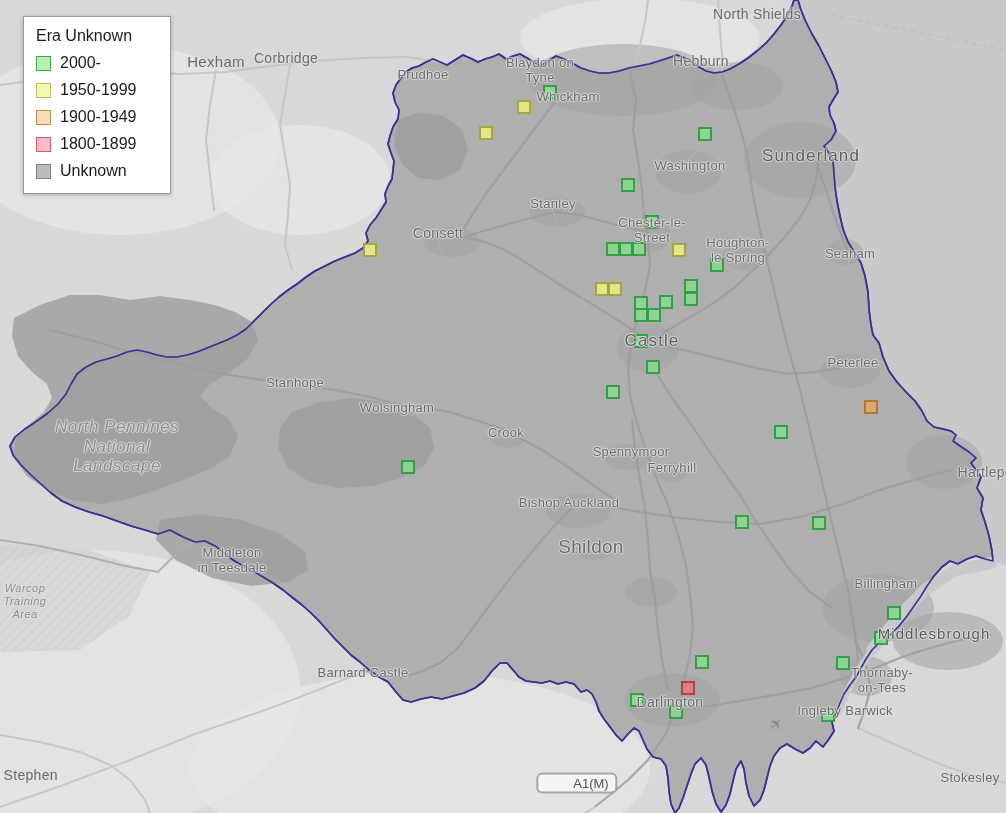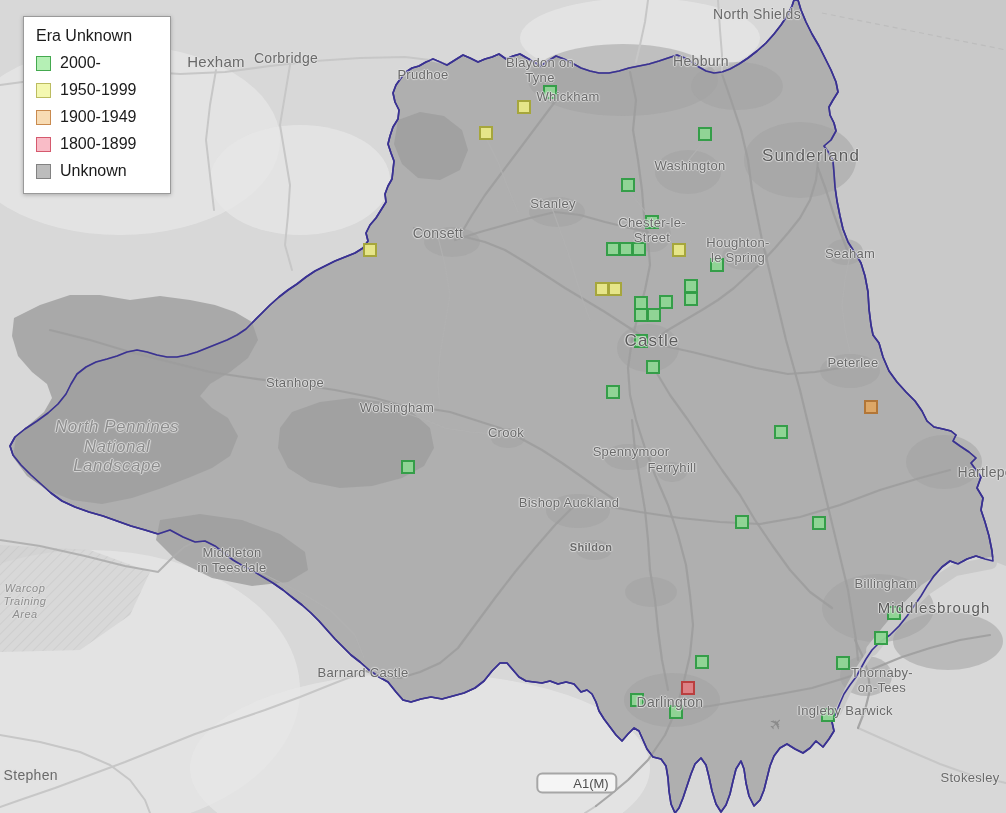--- a/index.html
+++ b/index.html
@@ -211,28 +211,28 @@
       <div class="map-label" style="left: 295px; top: 383px; font-size: 13px;">Stanhope</div>
       <div class="map-label" style="left: 397px; top: 408px; font-size: 13px;">Wolsingham</div>
       <div class="map-label italic" style="left: 117px; top: 447px; font-size: 17px;">North Pennines
 National
 Landscape</div>
       <div class="map-label" style="left: 506px; top: 433px; font-size: 13px;">Crook</div>
       <div class="map-label" style="left: 631px; top: 452px; font-size: 13px;">Spennymoor</div>
       <div class="map-label" style="left: 672px; top: 468px; font-size: 13px;">Ferryhill</div>
       <div class="map-label" style="left: 955px; top: 472px; font-size: 14px; margin-left: 36px;">Hartlepool</div>
       <div class="map-label" style="left: 569px; top: 503px; font-size: 13px;">Bishop Auckland</div>
-      <div class="map-label" style="left: 591px; top: 547px; font-size: 11px; font-weight: bold;">Shildon</div>
+      <div class="map-label" style="left: 591px; top: 547px; font-size: 19px;">Shildon</div>
       <div class="map-label" style="left: 232px; top: 560px; font-size: 13px;">Middleton
 in Teesdale</div>
       <div class="map-label italic" style="left: 25px; top: 601px; font-size: 11px;">Warcop
 Training
 Area</div>
       <div class="map-label" style="left: 886px; top: 584px; font-size: 13px;">Billingham</div>
-      <div class="map-label major" style="left: 934px; top: 608px; font-size: 15px;">Middlesbrough</div>
+      <div class="map-label major" style="left: 934px; top: 634px; font-size: 15px;">Middlesbrough</div>
       <div class="map-label" style="left: 882px; top: 680px; font-size: 13px;">Thornaby-
 on-Tees</div>
       <div class="map-label" style="left: 363px; top: 673px; font-size: 13px;">Barnard Castle</div>
       <div class="map-label" style="left: 670px; top: 702px; font-size: 14px;">Darlington</div>
       <div class="map-label" style="left: 845px; top: 711px; font-size: 13px;">Ingleby Barwick</div>
       <div class="map-label" style="left: 25px; top: 775px; font-size: 14px;">y Stephen</div>
       <div class="map-label" style="left: 970px; top: 778px; font-size: 13px;">Stokesley</div>
     </div>
 
   <div class="legend">

